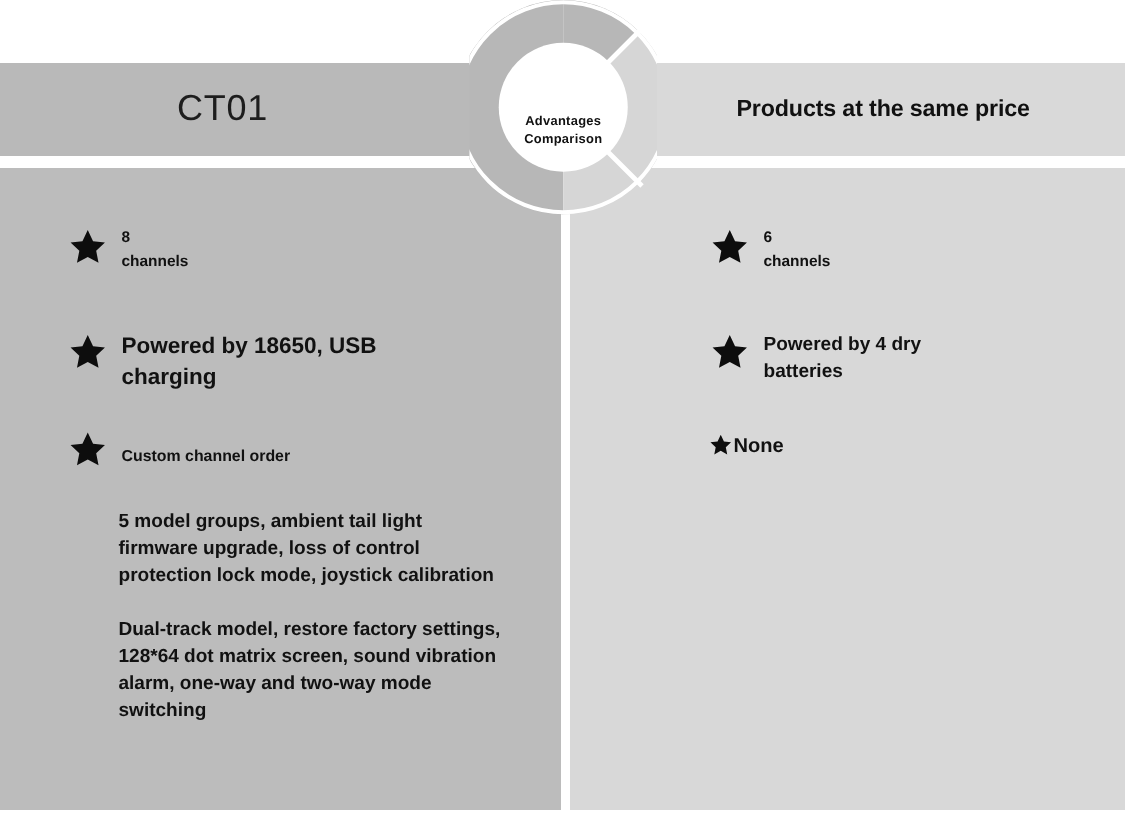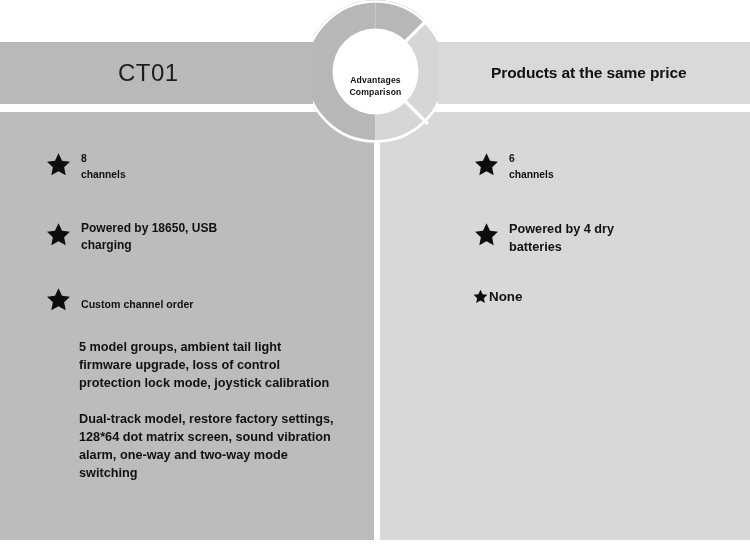--- a/index.html
+++ b/index.html
@@ -132,21 +132,21 @@
     white-space: pre-line;
   }
 
   
   .f-l1 { left: 46px; top: 40px; }
   .f-l1 .star { margin-right: 10px; margin-top: 0px; }
   .f-l1 .feature-text { font-size: 10.3px; line-height: 1.52; margin-top: -1px; }
 
   .f-l2 { left: 46px; top: 108px; }
   .f-l2 .star { margin-right: 10px; margin-top: 2px; }
-  .f-l2 .feature-text { font-size: 12px; line-height: 1.42; }
+  .f-l2 .feature-text { font-size: 15px; line-height: 1.42; }
 
   .f-l3 { left: 46px; top: 175px; align-items: flex-end; }
   .f-l3 .star { margin-right: 10px; margin-top: 0px; }
   .f-l3 .feature-text { font-size: 10.6px; line-height: 1.42; margin-top: 3px; }
 
   .para {
     position: absolute;
     left: 79px;
     color: #111111;
     font-weight: bold;

